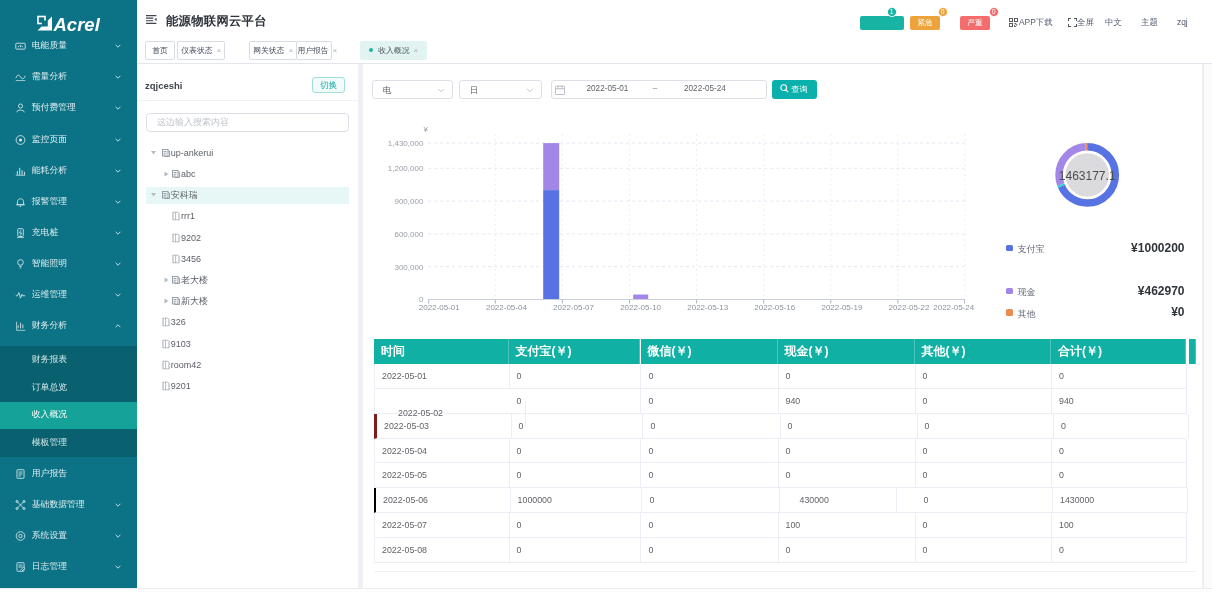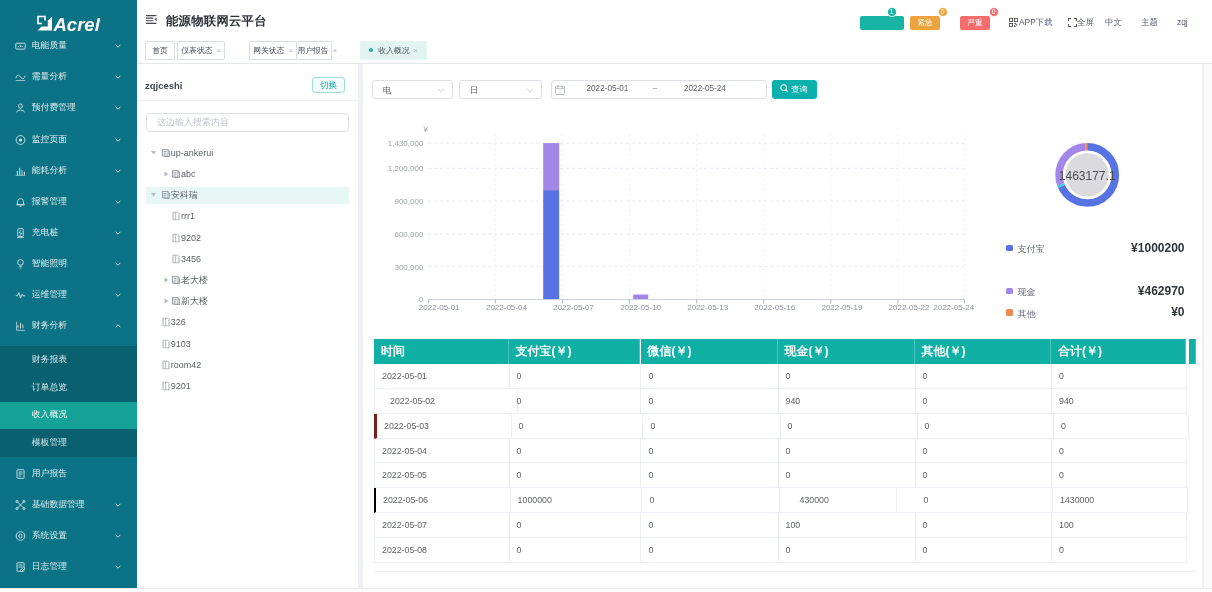--- a/index.html
+++ b/index.html
@@ -539,21 +539,21 @@
       <div class="th" style="left:815px;width:7px;"></div>
       <div class="tr" style="top:25.00px;border-left:1px solid #ebeef5;">
       <div class="td" style="left:0px;width:134.6px;padding-left:7px;">2022-05-01</div>
       <div class="td" style="left:134.6px;width:131.9px;padding-left:7px;">0</div>
       <div class="td" style="left:266.5px;width:137.0px;padding-left:7px;">0</div>
       <div class="td" style="left:403.5px;width:137.0px;padding-left:7px;">0</div>
       <div class="td" style="left:540.5px;width:136.5px;padding-left:7px;">0</div>
       <div class="td" style="left:677px;width:135px;padding-left:7px;">0</div>
       </div>
       <div class="tr" style="top:49.85px;border-left:1px solid #ebeef5;">
-      <div class="td" style="left:8px;width:134.6px;padding-left:7px;">2022-05-02</div>
+      <div class="td" style="left:16px;width:134.6px;padding-left:7px;margin-top:12px;">2022-05-02</div>
       <div class="td" style="left:134.6px;width:131.9px;padding-left:7px;">0</div>
       <div class="td" style="left:266.5px;width:137.0px;padding-left:7px;">0</div>
       <div class="td" style="left:403.5px;width:137.0px;padding-left:7px;">940</div>
       <div class="td" style="left:540.5px;width:136.5px;padding-left:7px;">0</div>
       <div class="td" style="left:677px;width:135px;padding-left:7px;">940</div>
       </div>
       <div class="tr" style="top:74.70px;border-left:3px solid #7f1d1d;">
       <div class="td" style="left:0px;width:134.6px;padding-left:7px;">2022-05-03</div>
       <div class="td" style="left:134.6px;width:131.9px;padding-left:7px;">0</div>
       <div class="td" style="left:266.5px;width:137.0px;padding-left:7px;">0</div>

